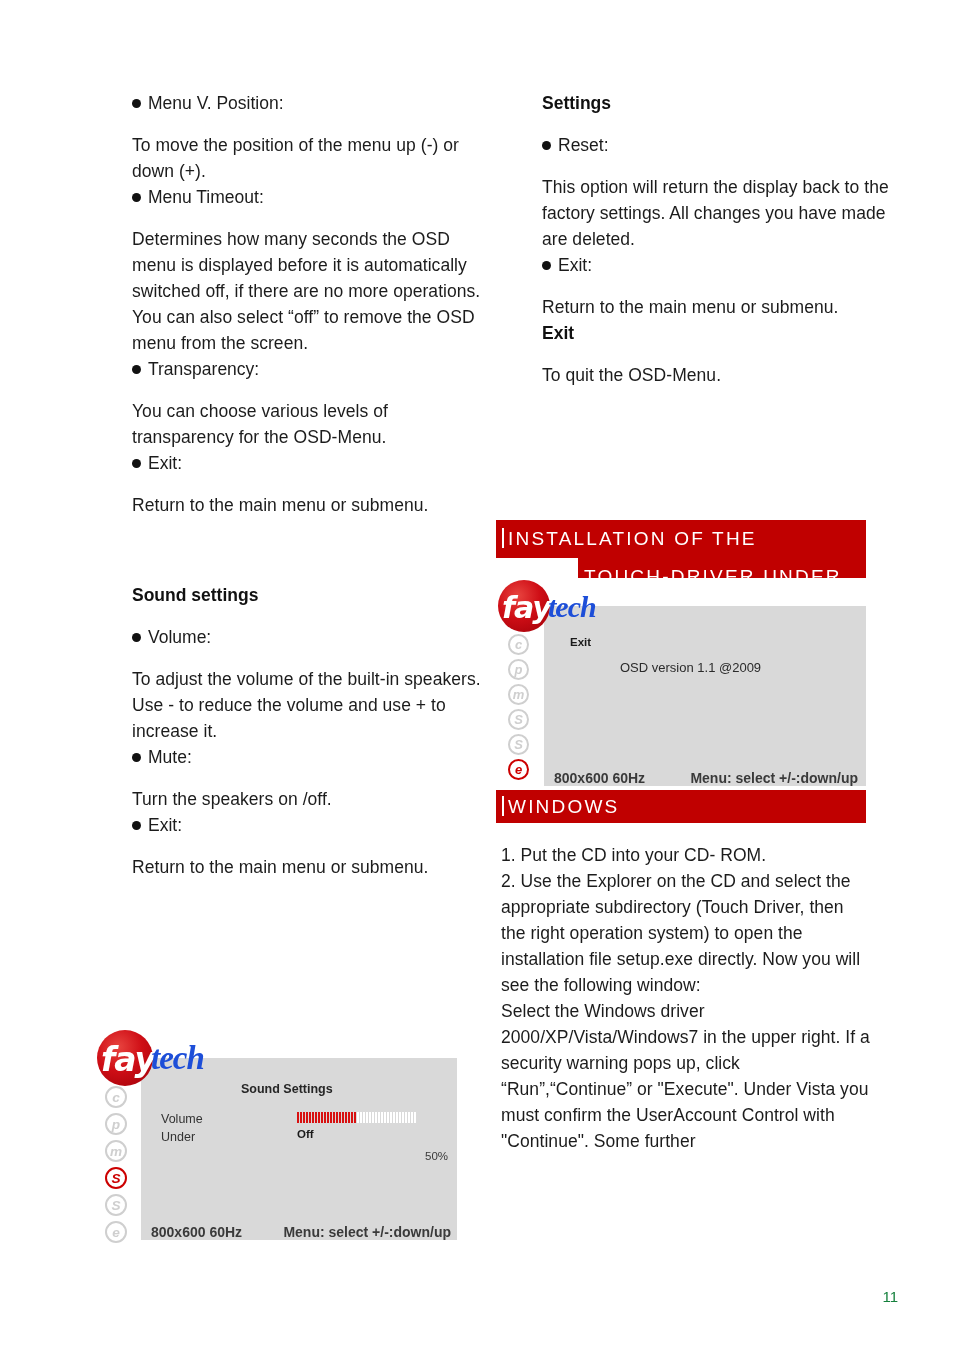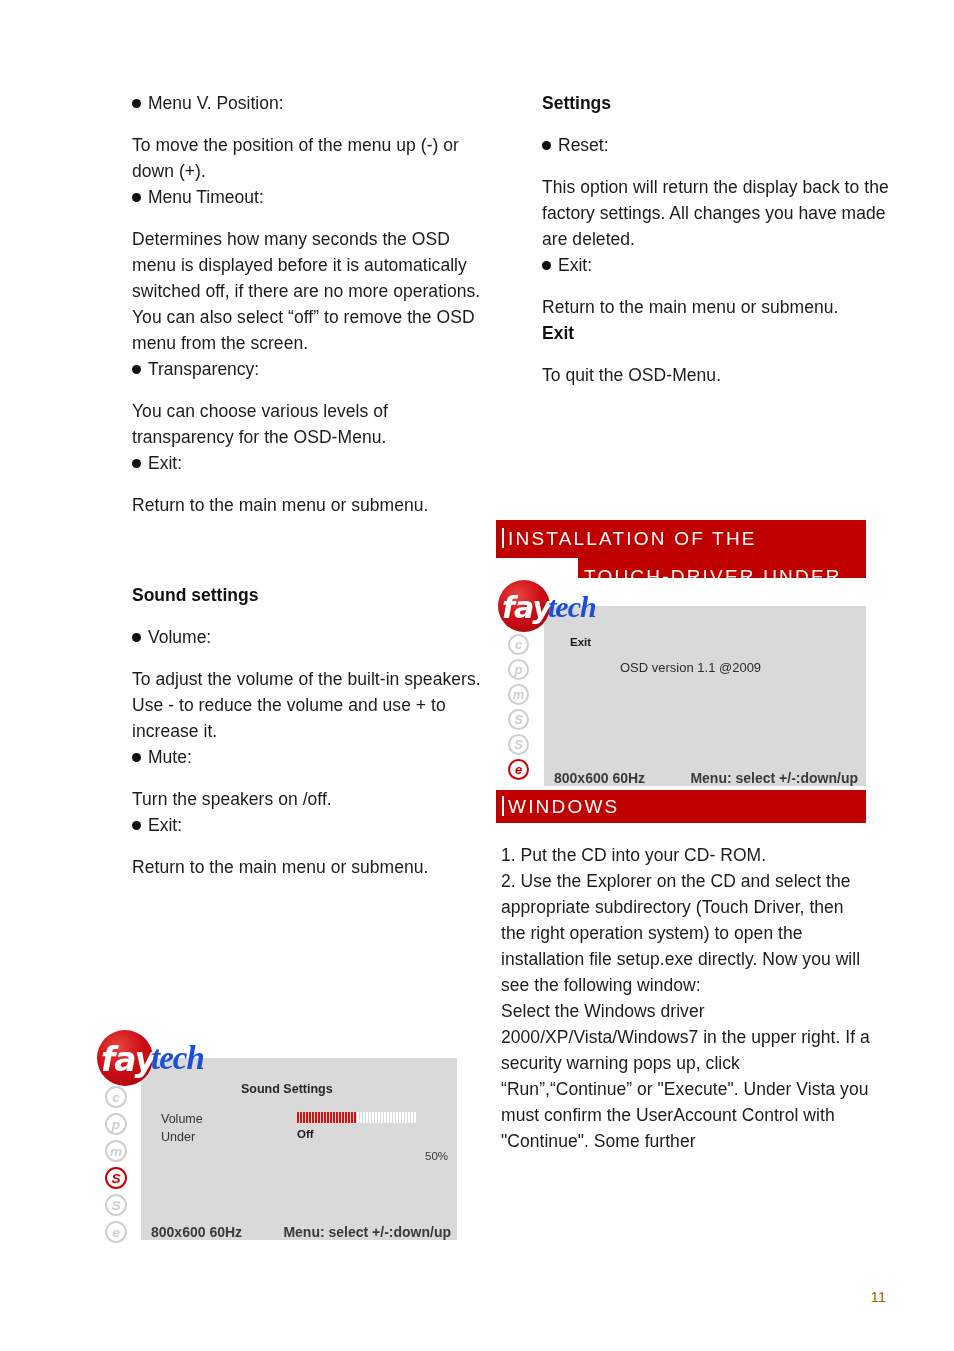--- a/index.html
+++ b/index.html
@@ -200,24 +200,24 @@
   .vol-bar i {
     display: block;
     width: 2px;
     background: #ffffff;
   }
   .vol-bar i.on { background: #d81010; }
 
   
   .pageno {
     position: absolute;
-    right: 68px;
+    right: 56px;
     bottom: 46px;
     font-size: 15px;
-    color: #a16207;
+    color: #15803d;
   }
 </style>
 </head>
 <body>
 
 <div class="page">
 
   <div class="col col-left">
 
     <div class="bullet-line">

